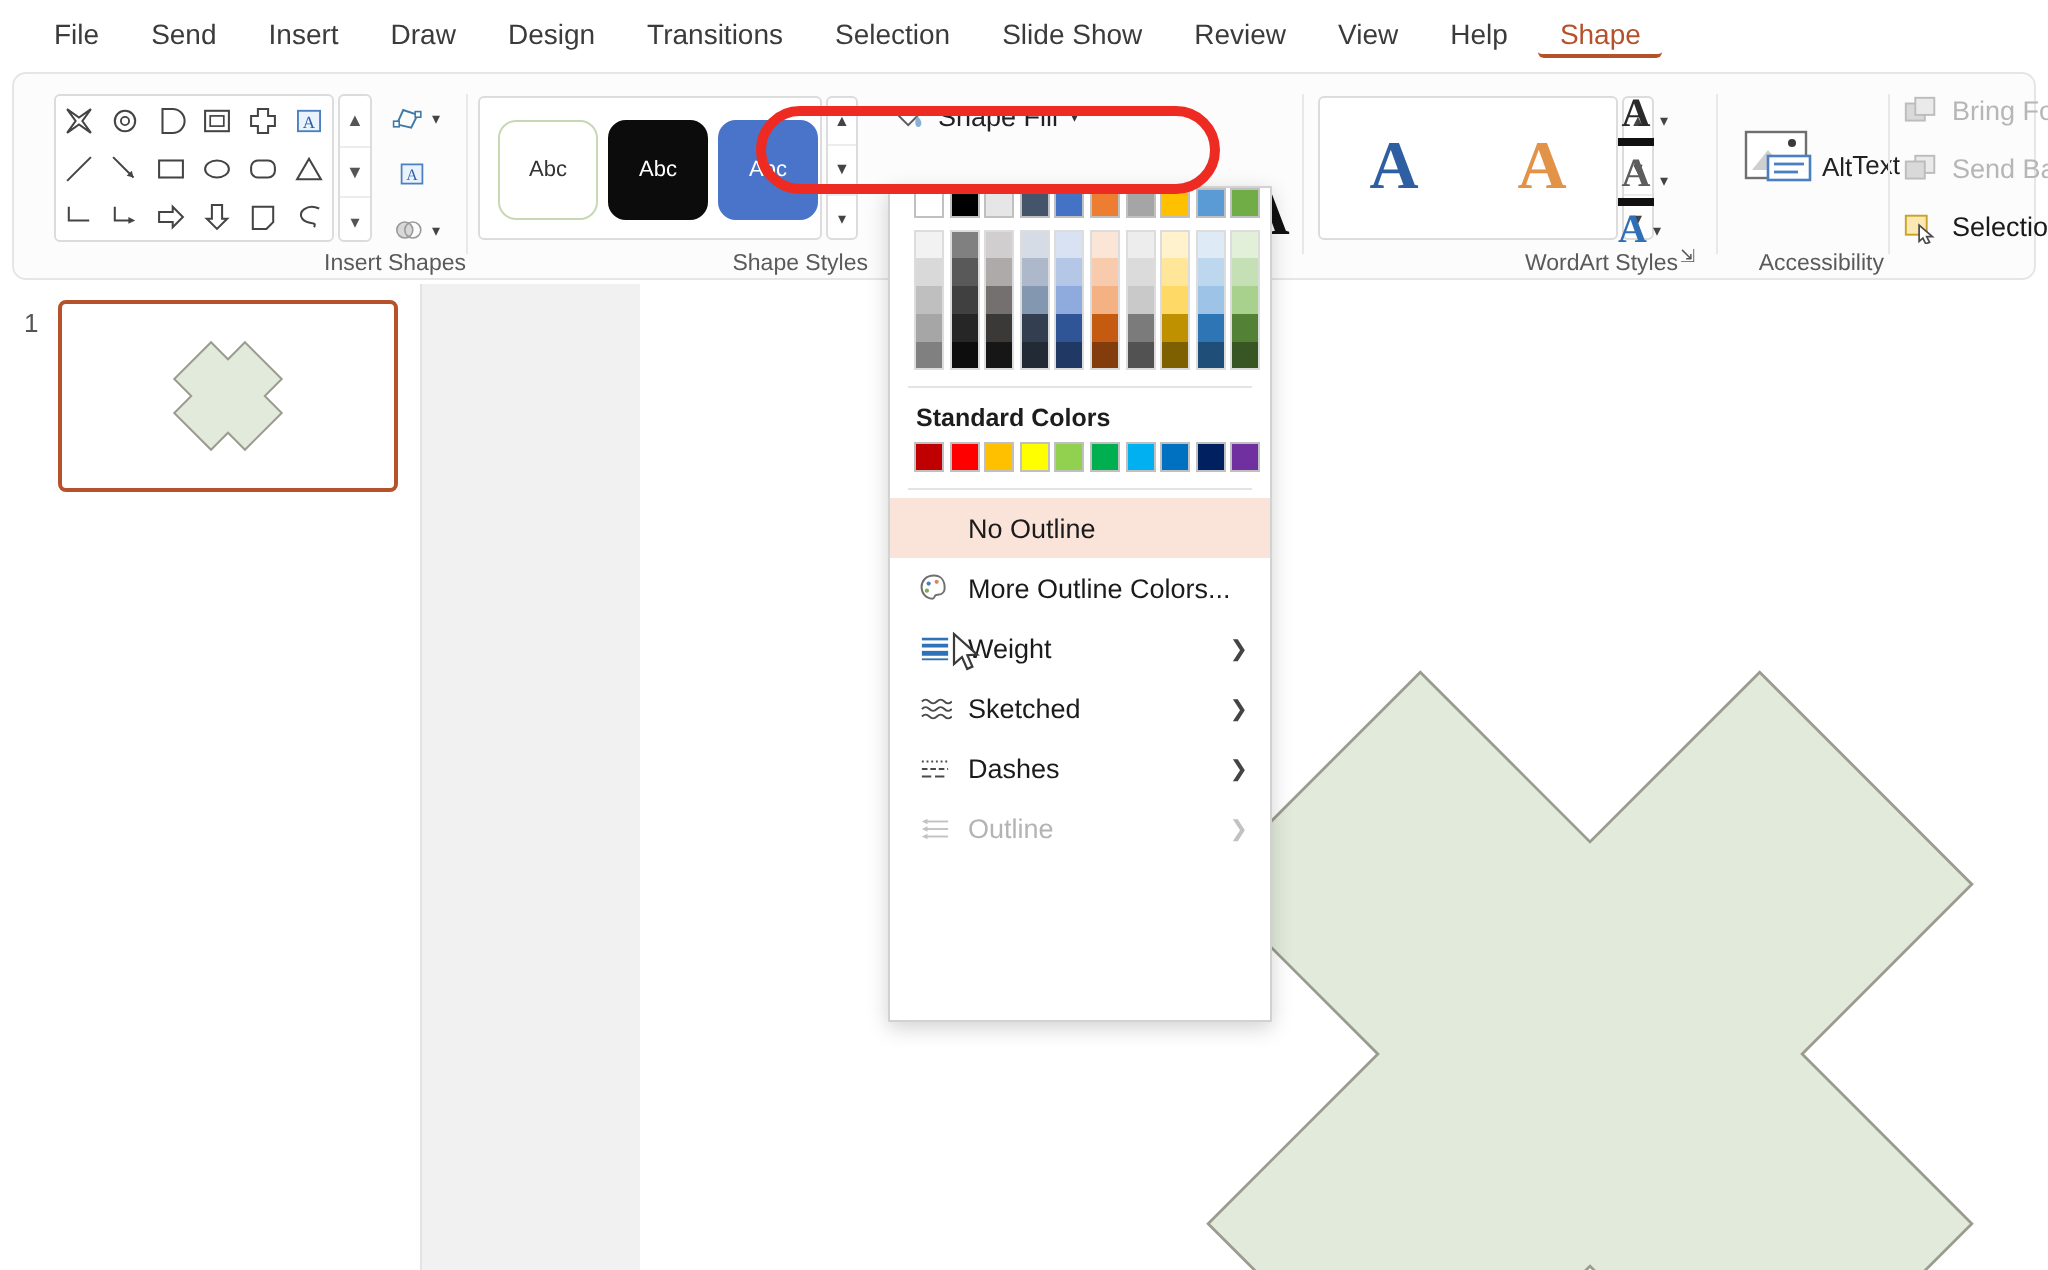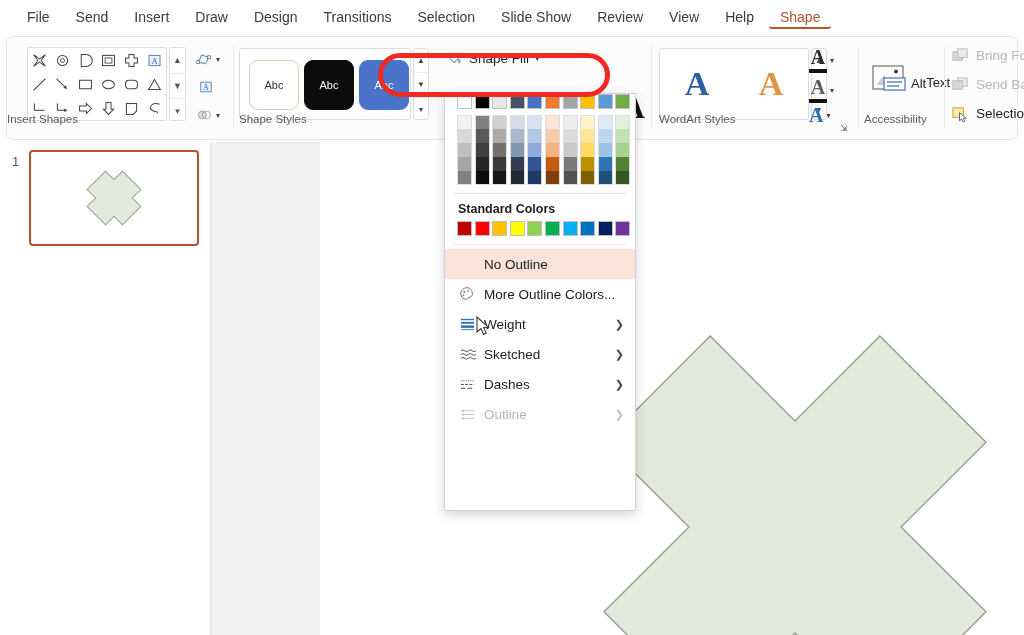--- a/index.html
+++ b/index.html
@@ -15,21 +15,21 @@
   .tabbar{position:absolute;left:0;top:0;width:1024px;height:34px;background:#ffffff;display:flex;align-items:center;}
   .tab{font-size:14px;color:#3b3b3b;padding:4px 11px;margin:0 2px;white-space:nowrap;cursor:default;border-radius:3px;}
   .tab:first-child{margin-left:16px;}
   .tab.contextual{color:#b5522c;font-weight:400;border-bottom:2.5px solid #b5522c;padding-bottom:2px;}
 
   
   .ribbon{position:absolute;left:0;top:34px;width:1024px;height:108px;background:#ffffff;}
   .ribbon-inner{position:absolute;left:6px;top:2px;width:1012px;height:104px;
     background:#fcfcfc;border:1px solid #e6e6e6;border-radius:7px;box-sizing:border-box;}
   .rgroup{position:absolute;top:0;height:104px;}
-  .rglabel{position:absolute;bottom:16px;width:100%;text-align:left;font-size:11.5px;color:#5a5a5a;}
+  .rglabel{position:absolute;bottom:3px;width:100%;text-align:right;font-size:11.5px;color:#5a5a5a;}
   .rgsep{position:absolute;top:10px;width:1px;height:80px;background:#e8e8e8;}
 
   
   .shapegrid{position:absolute;left:20px;top:10px;width:140px;height:74px;
      border:1px solid #dcdcdc;border-radius:3px;background:#fff;box-sizing:border-box;
      display:grid;grid-template-columns:repeat(6,1fr);grid-template-rows:repeat(3,1fr);}
   .shapegrid .cell{display:flex;align-items:center;justify-content:center;}
   .shapegrid svg{width:17px;height:17px;}
   .galscroll{position:absolute;left:162px;top:10px;width:17px;height:74px;border:1px solid #dcdcdc;border-radius:3px;background:#fff;box-sizing:border-box;}
   .galscroll div{height:24.6px;display:flex;align-items:center;justify-content:center;font-size:9px;color:#555;}

